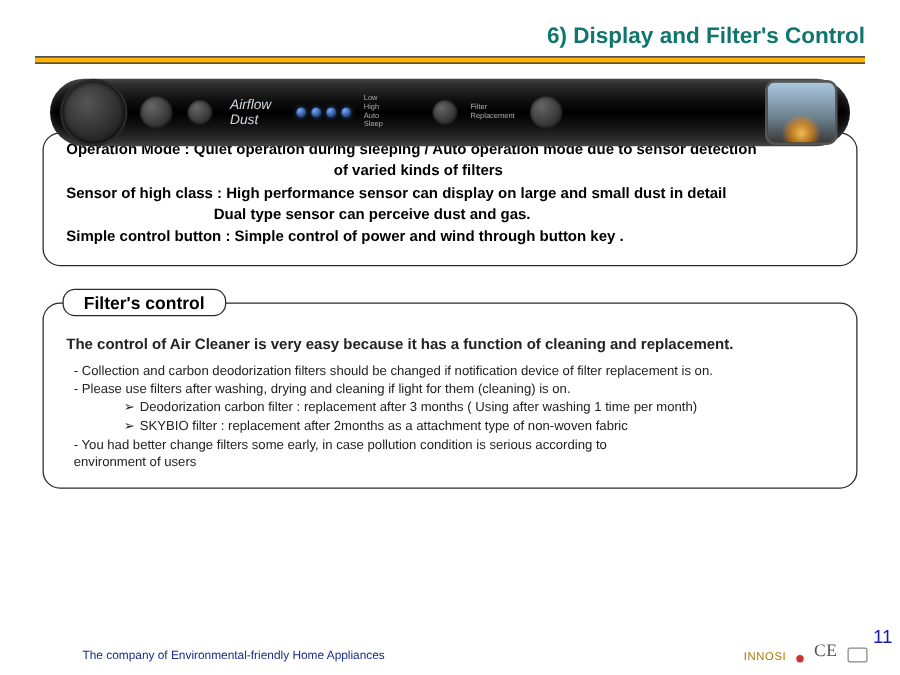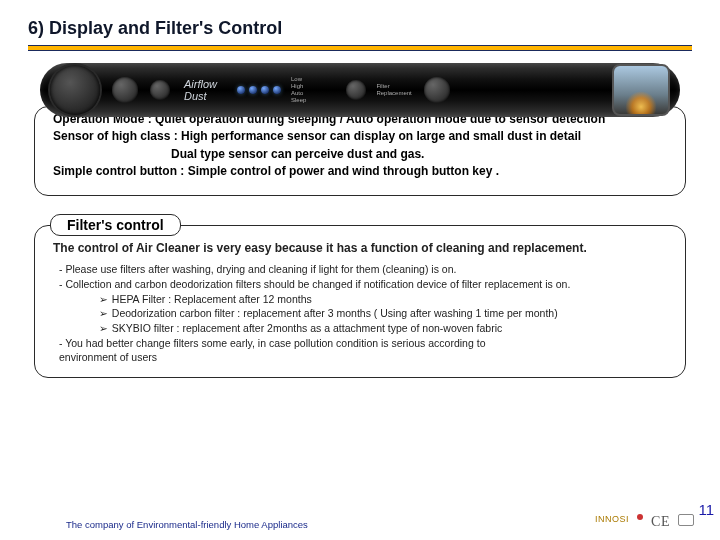--- a/index.html
+++ b/index.html
@@ -11,22 +11,23 @@
     height: 540px;
     position: relative;
     overflow: hidden;
   }
   .page {
     padding: 18px 28px 0 28px;
   }
   .title {
     font-size: 18px;
     font-weight: bold;
-    color: #0f172a;
+    color: #0f766e;
     margin-bottom: 6px;
+    text-align: right;
   }
   .title-rule {
     height: 4px;
     background: #FFB400;
     border-top: 1px solid #1a2a5c;
     border-bottom: 1px solid #1a2a5c;
     margin-bottom: 12px;
   }
   .device-panel {
     width: 640px;
@@ -114,21 +115,21 @@
     line-height: 1.45;
     color: #000;
     background: #fff;
   }
   .info-box .b { font-weight: bold; }
   .info-box .indent1 { padding-left: 214px; }
   .info-box .indent2 { padding-left: 118px; }
   .filter-box {
     border: 1px solid #2a2a2a;
     border-radius: 14px;
-    padding: 14px 18px 12px 18px;
+    padding: 24px 18px 12px 18px;
     margin: -11px 6px 0 6px;
     font-size: 10.5px;
     line-height: 1.4;
     color: #222;
     background: #fff;
   }
   .filter-box .lead {
     font-size: 12px;
     font-weight: bold;
     margin-bottom: 6px;
@@ -152,21 +153,21 @@
     color: #1a2a8a;
   }
   .footer-logo {
     position: absolute;
     right: 26px;
     bottom: 10px;
     font-size: 9px;
     color: #aa7a00;
     letter-spacing: 0.5px;
     display: flex;
-    align-items: flex-start;
+    align-items: flex-end;
     gap: 8px;
   }
   .footer-logo .dot { width:6px;height:6px;border-radius:50%;background:#c33; }
   .footer-logo .ce { font-family: serif; color:#555; font-size:14px; }
 </style>
 </head>
 <body>
 
 <div class="page">
   <div class="title">6) Display and Filter's Control</div>
@@ -190,33 +191,33 @@
 Sleep</div>
     <div class="panel-btn small" style="margin-left:40px;"></div>
     <div class="panel-tiny">Filter
 Replacement</div>
     <div class="panel-btn"></div>
     <div class="panel-right"></div>
   </div>
 
   <div class="info-box">
     <div><span class="b">Operation Mode  : </span><span class="b">Quiet operation during sleeping  / Auto operation mode due to sensor detection</span></div>
+    <div class="b indent1">of varied  kinds of filters</div>
     <div><span class="b">Sensor of  high class  : </span><span class="b">High performance sensor can display on large and small dust in detail</span></div>
     <div class="b indent2">Dual type sensor can perceive dust and gas.</div>
     <div><span class="b">Simple control button  : </span><span class="b">Simple control of  power and wind through button key .</span></div>
   </div>
 
   <div class="spacer"></div>
 
   <div class="section-label">Filter's control</div>
   <div class="filter-box">
     <div class="lead">The control of  Air Cleaner is very easy  because it has a function of cleaning and replacement.</div>
+    <div class="li">- Collection and carbon deodorization filters should be changed if notification device of filter replacement is on.</div>
     <div class="li">- Please use filters after washing, drying and cleaning if light for them (cleaning) is on.</div>
-    <div class="li">- Collection and carbon deodorization filters should be changed if notification device of filter replacement is on.</div>
-    <div class="sub"><span class="arrow">➢</span><span>HEPA Filter : Replacement after 12 months</span></div>
     <div class="sub"><span class="arrow">➢</span><span>Deodorization carbon filter : replacement after 3 months ( Using after washing 1 time per month)</span></div>
     <div class="sub"><span class="arrow">➢</span><span>SKYBIO filter  : replacement after 2months as a attachment type of  non-woven fabric</span></div>
     <div class="li">- You had better change filters some early, in case pollution condition is serious according to</div>
     <div class="li">  environment of users</div>
   </div>
 </div>
 
 <div class="page-num">11</div>
 <div class="footer">The company of Environmental-friendly Home Appliances</div>
 <div class="footer-logo">

